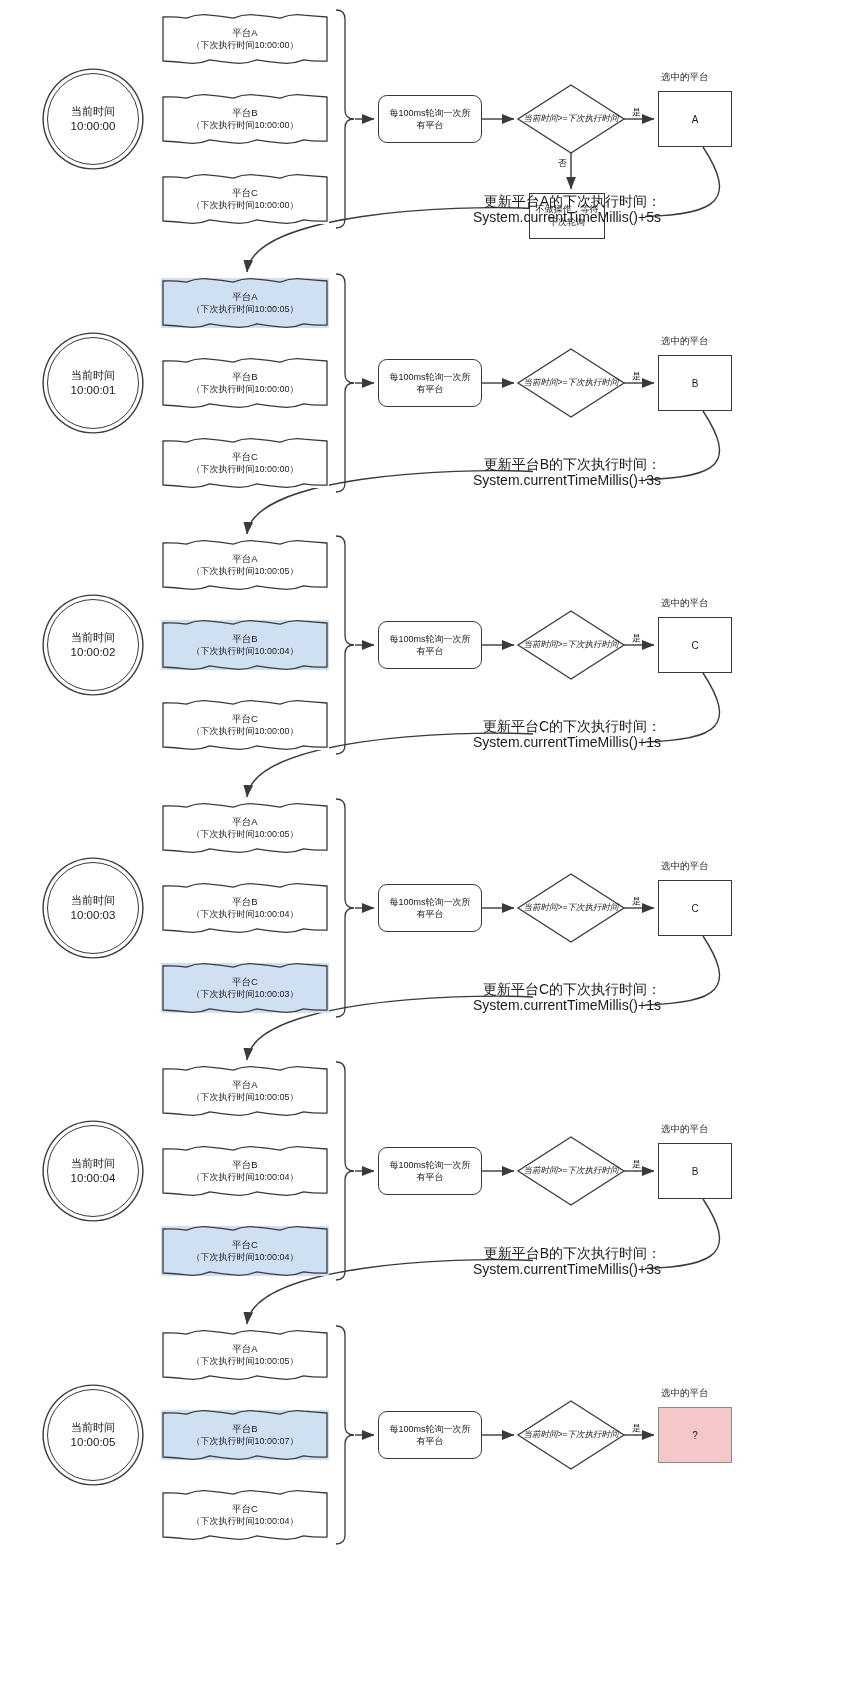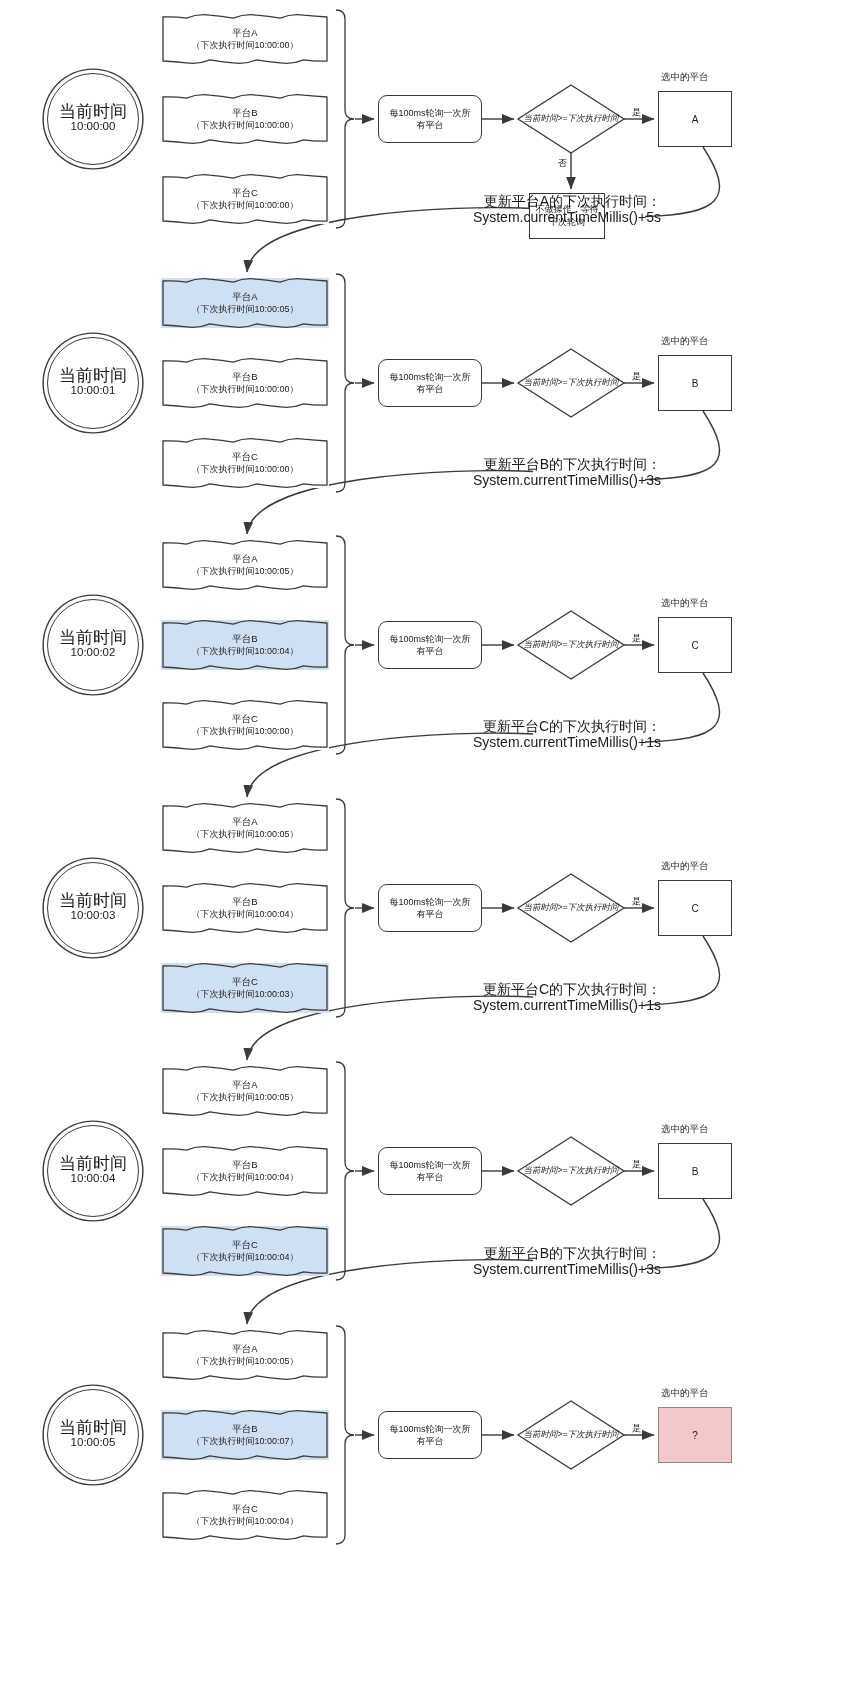--- a/index.html
+++ b/index.html
@@ -31,21 +31,21 @@
     border:1.6px solid #3a3a3a;
     border-radius:50%;
     box-shadow:0 0 0 3.2px #ffffff, 0 0 0 4.6px #3a3a3a;
     display:flex;
     flex-direction:column;
     align-items:center;
     justify-content:center;
     background:#fff;
     box-sizing:border-box;
   }
-  .clock .l1{font-size:17px;line-height:15px;white-space:nowrap;}
+  .clock .l1{font-size:11px;line-height:15px;white-space:nowrap;}
   .clock .l2{font-size:11.5px;line-height:15px;white-space:nowrap;}
 
   
   .pcard{
     position:absolute;
     width:168px; height:50px;
     box-sizing:border-box;
     display:flex;
     flex-direction:column;
     align-items:center;

